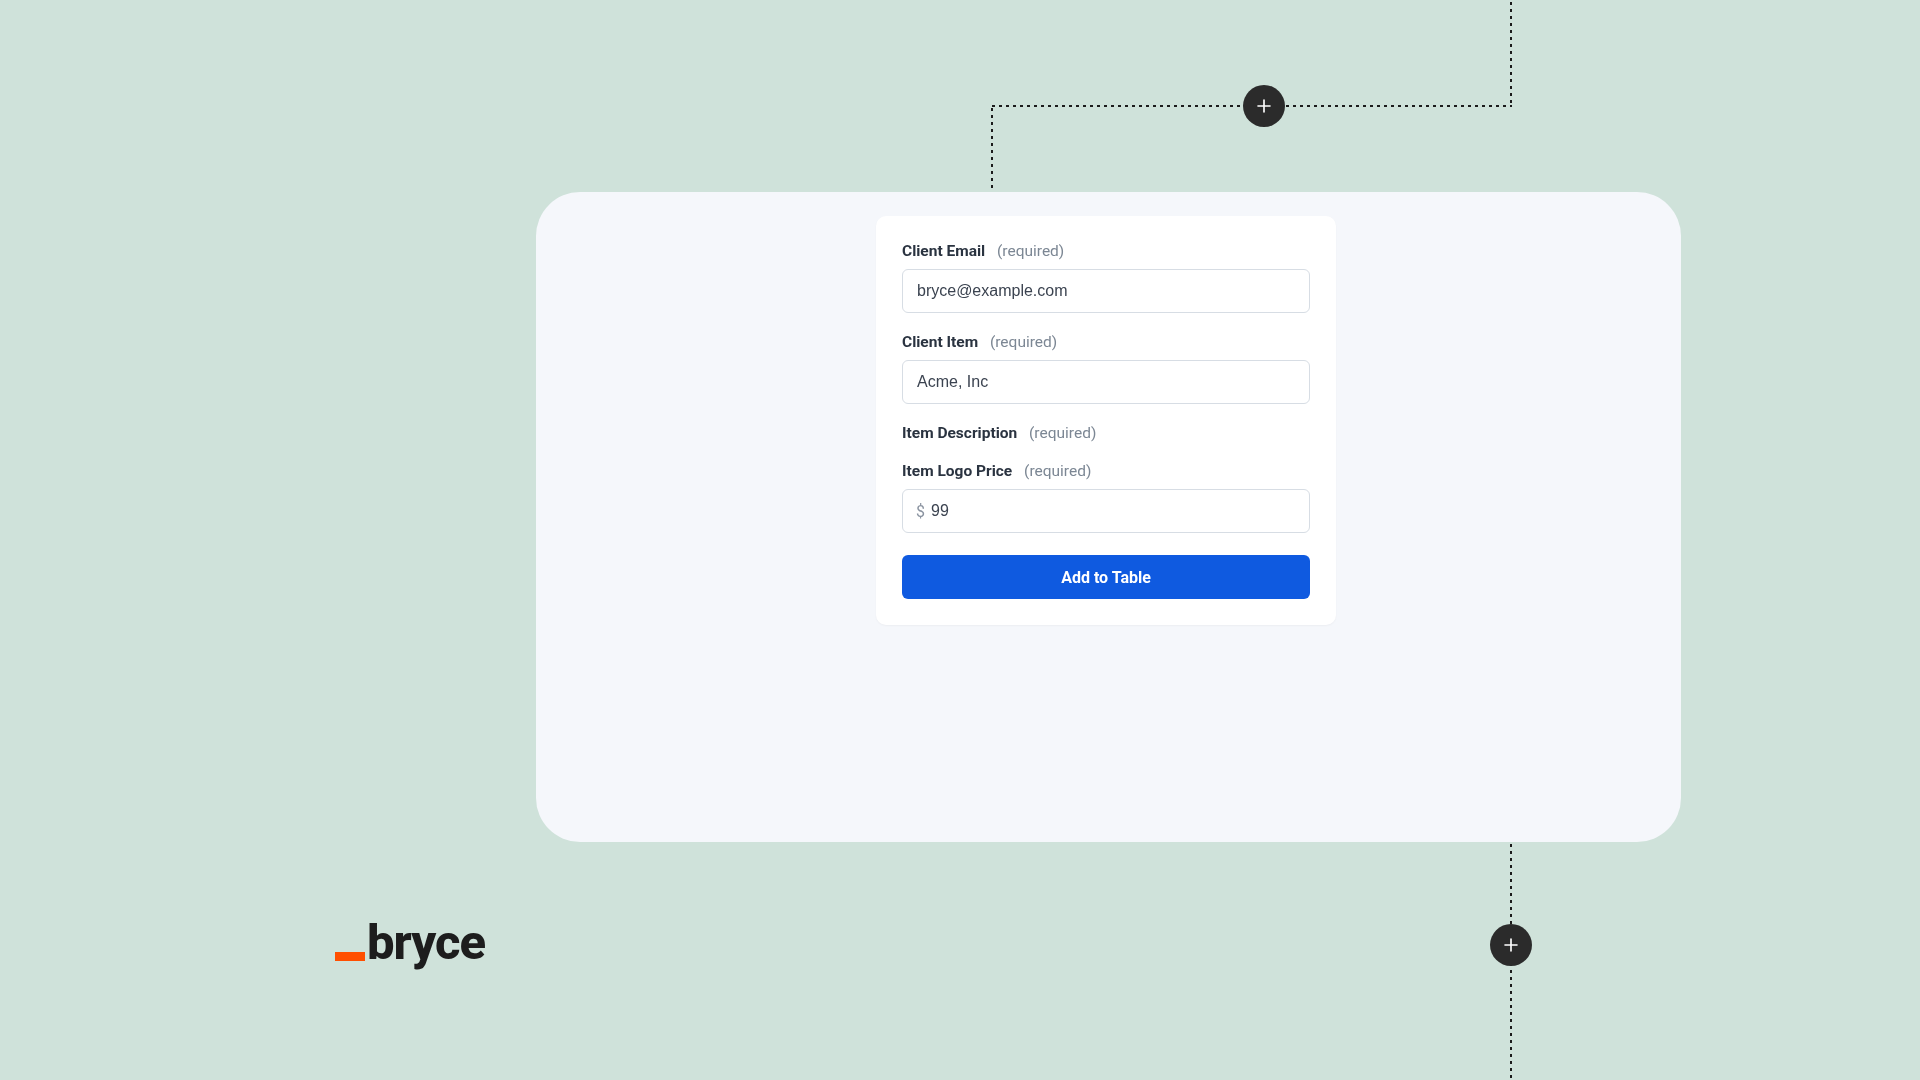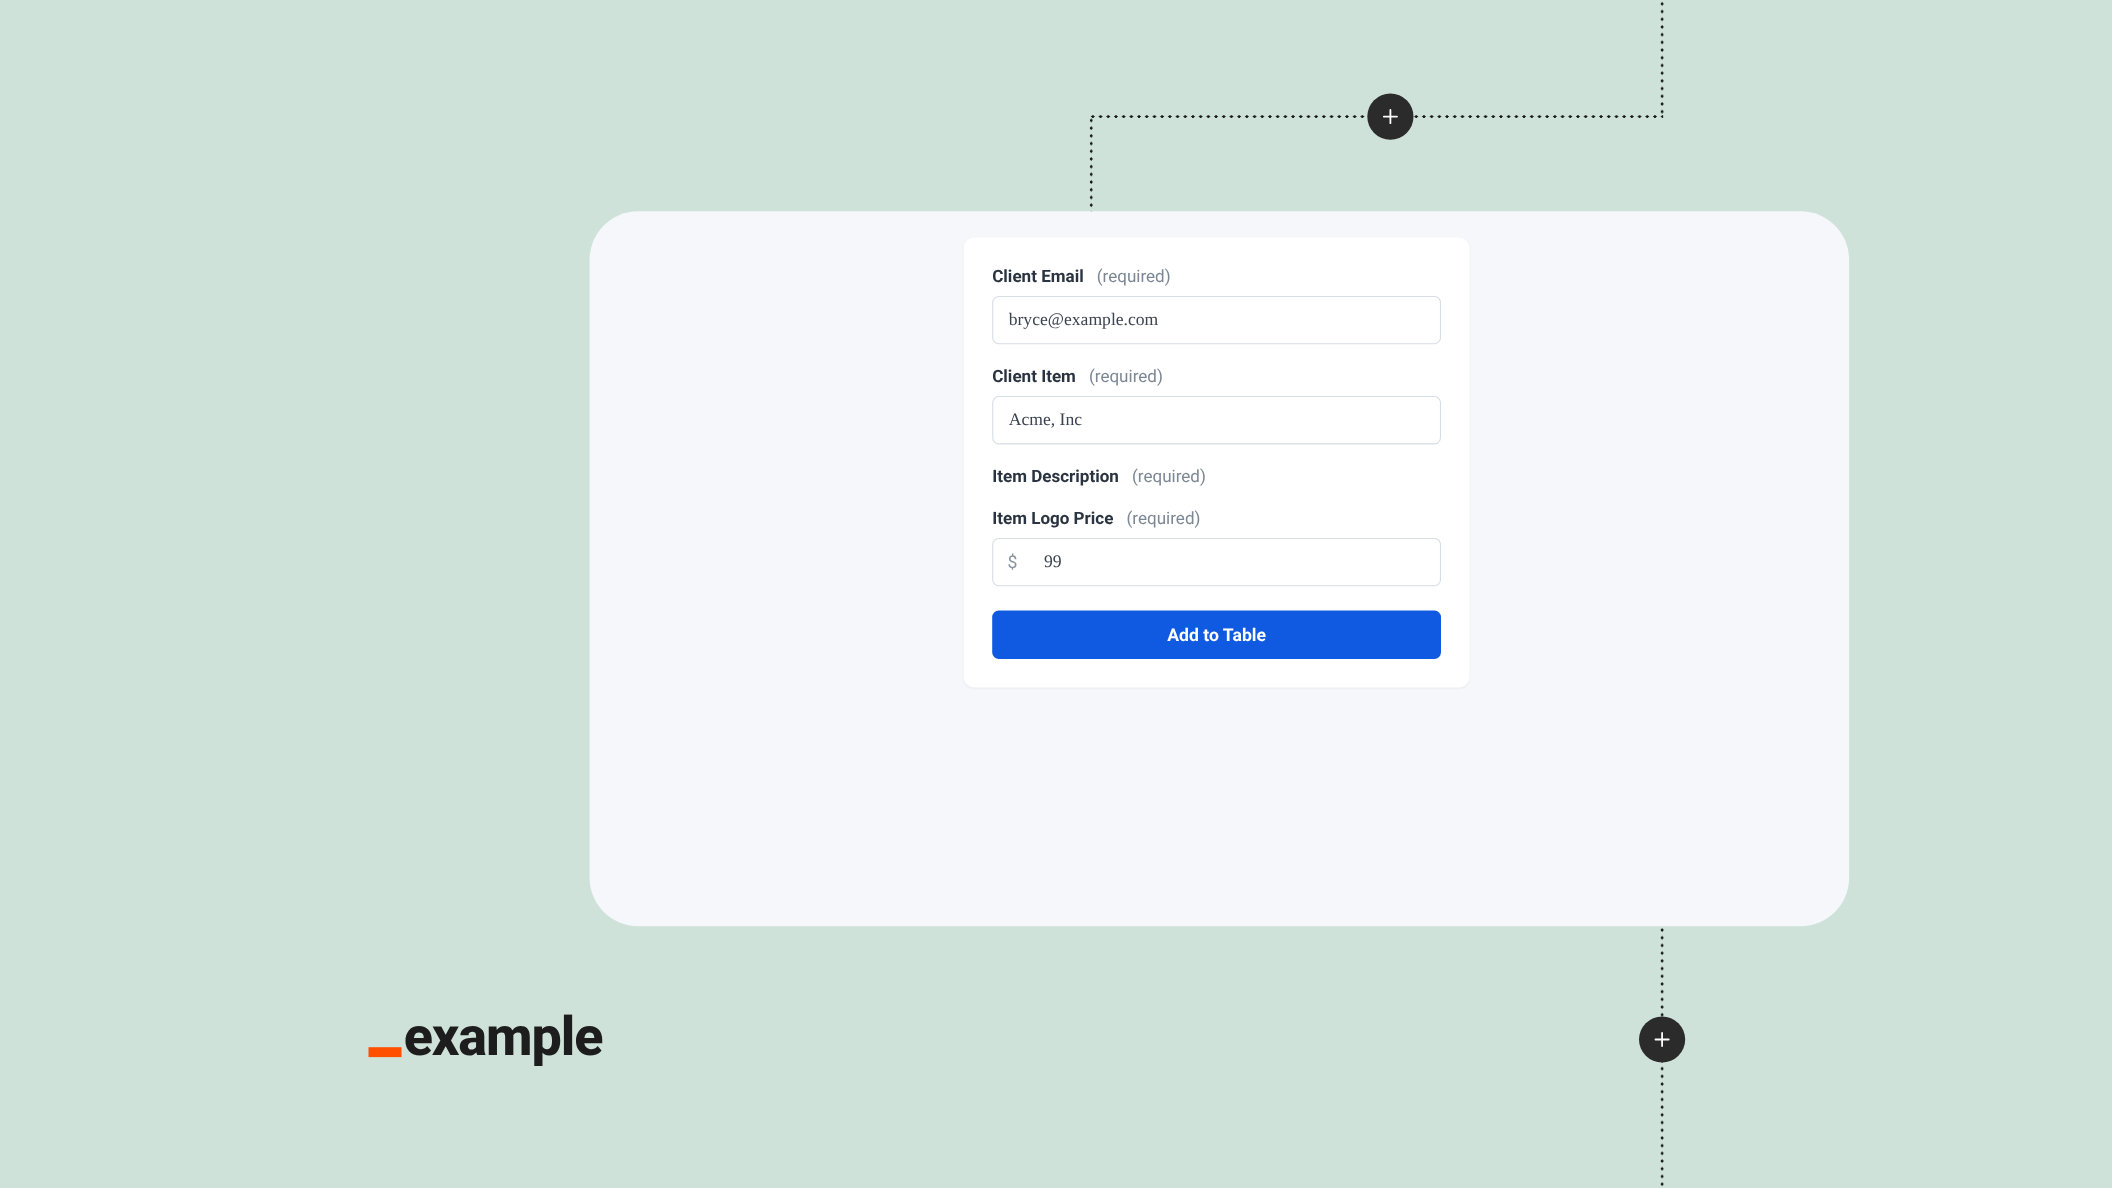--- a/index.html
+++ b/index.html
@@ -58,37 +58,37 @@
 
   .text-input {
     width: 100%;
     height: 44px;
     border: 1px solid #d7dde4;
     border-radius: 6px;
     background: #fff;
     padding: 0 14px;
     font-size: 16px;
     color: #3b4350;
-    font-family: Liberation Serif, serif;
+    font-family: Liberation Sans, sans-serif;
     outline: none;
   }
 
   .price-wrap {
     position: relative;
     width: 100%;
   }
   .price-wrap .currency {
     position: absolute;
     left: 14px; top: 50%;
     transform: translateY(-50%);
     color: #8a93a0;
     font-size: 16px;
     pointer-events: none;
   }
-  .price-wrap .text-input { padding-left: 46px; }
+  .price-wrap .text-input { padding-left: 28px; }
 
   .submit-btn {
     width: 100%;
     height: 44px;
     border: none;
     border-radius: 6px;
     background: #0f5ae0;
     color: #fff;
     font-weight: 700;
     font-size: 16px;
@@ -174,14 +174,14 @@
 <div class="dotted-v" style="left:1509px; top:842px; height:238px;"></div>
 
 <div class="plus-node" style="left:1490px; top:924px;">
   <svg viewBox="0 0 24 24" fill="none">
       <path d="M12 4v16M4 12h16" stroke-linecap="round"></path>
     </svg>
 </div>
 
 <div class="logo">
   <div class="underscore"></div>
-  <div class="word">example</div>
+  <div class="word">bryce</div>
 </div>
 
 </body></html>

